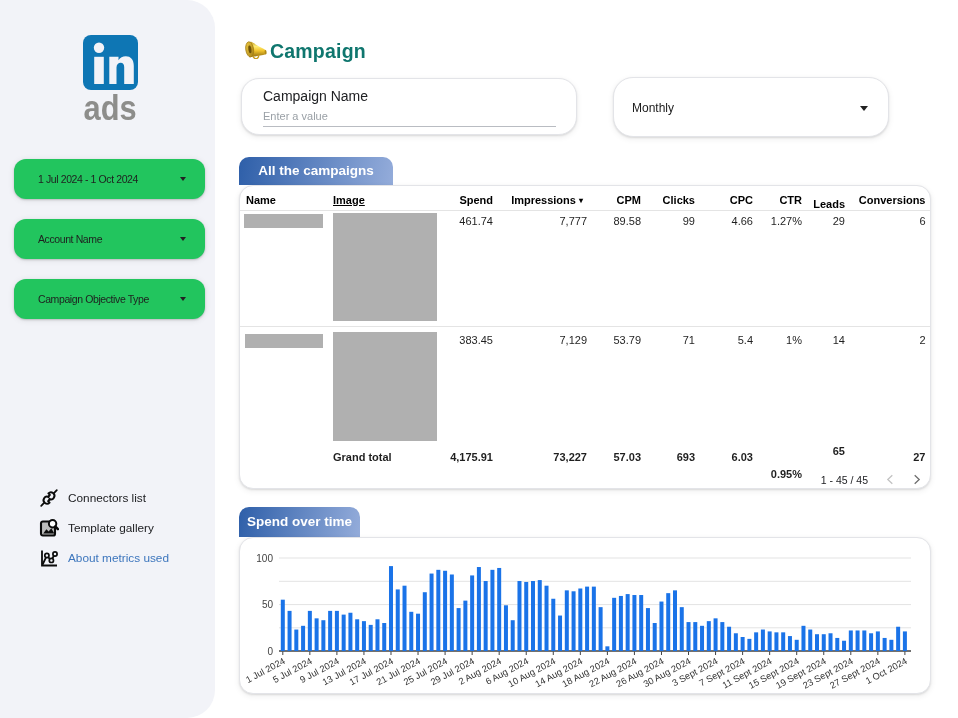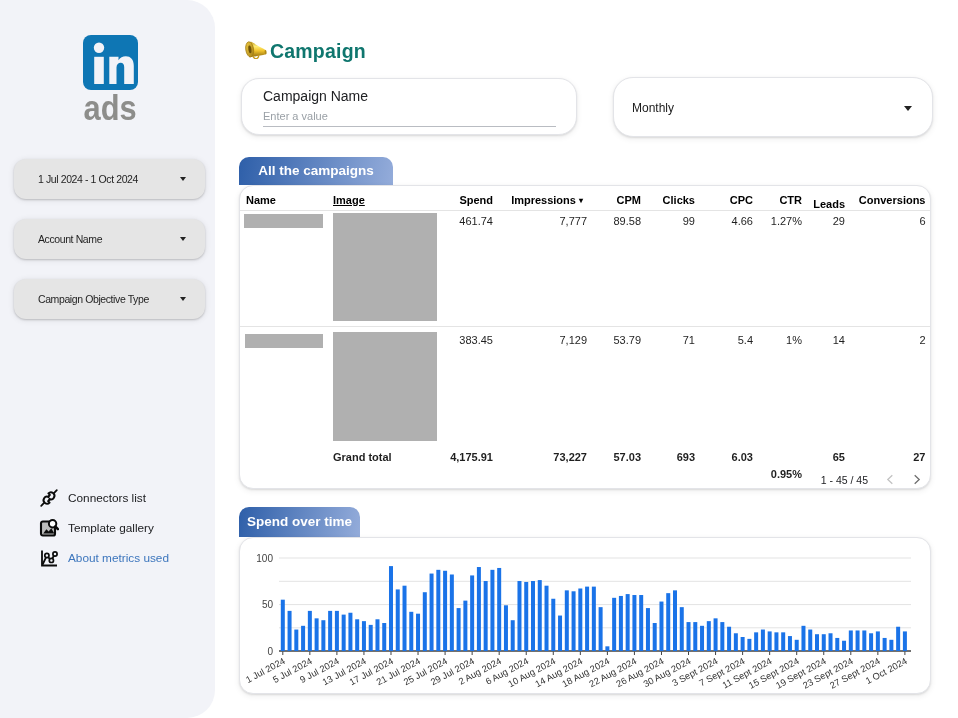--- a/index.html
+++ b/index.html
@@ -9,21 +9,21 @@
 
 
 #sidebar { left:0; top:0; width:215px; height:718px; background:#f2f3f8;
   border-radius:0 28px 28px 0; }
 #inlogo { left:83px; top:35px; width:55px; height:55px; background:#0e76b4;
   border-radius:8px; }
 #inlogo svg { display:block; }
 #adstxt { left:0; top:90px; width:215px; text-align:center; font-size:35px;
   font-weight:700; color:#8d8d8b; line-height:1;
   transform:scaleX(.88) translateX(3px); }
-.pill { left:14px; width:191px; height:40px; background:#e5e5e5; border-radius:12px;
+.pill { left:14px; width:191px; height:40px; background:#22c55e; border-radius:12px;
   box-shadow:0 1px 2px rgba(0,0,0,.18), 0 1px 6px rgba(0,0,0,.10);
   font-size:10.5px; letter-spacing:-0.4px; color:#1f1f1f; line-height:40px; padding-left:24px; }
 .pill .car { position:absolute; right:19px; top:18px; width:0; height:0;
   border-left:3.8px solid transparent; border-right:3.8px solid transparent;
   border-top:4.6px solid #222; }
 .mlink { left:39px; height:20px; font-size:11.8px; color:#202124; }
 .mlink .ictn { position:absolute; left:0; top:0; width:20px; height:20px; }
 .mlink .lt { position:absolute; left:29px; top:2.5px; white-space:nowrap; }
 .mlink.blue .lt { color:#3d76bd; }
 
@@ -32,21 +32,21 @@
   letter-spacing:.2px; }
 
 
 .card { background:#fff; border:1px solid #e3e4e8; border-radius:16px;
   box-shadow:0 1px 2px rgba(0,0,0,.10), 0 2px 6px rgba(0,0,0,.07); }
 #fcard { left:241px; top:78px; width:336px; height:57px; border-radius:18px; }
 #fcard .lab { position:absolute; left:21px; top:9px; font-size:14px; color:#202124; }
 #fcard .ph  { position:absolute; left:21px; top:31px; font-size:11px; color:#9aa0a6; }
 #fcard .ul  { position:absolute; left:21px; top:47px; width:293px; height:1px;
   background:#b9bcc2; }
-#mcard { left:613px; top:77px; width:320px; height:60px; border-radius:20px;
+#mcard { left:613px; top:77px; width:276px; height:60px; border-radius:20px;
   font-size:12px; color:#1b1b1b; line-height:60px; padding-left:18px; }
 #mcard .car { position:absolute; right:20px; top:28px; width:0; height:0;
   border-left:4px solid transparent; border-right:4px solid transparent;
   border-top:5px solid #222; }
 
 
 .tab { color:#fff; font-weight:700; border-radius:10px 10px 0 0;
   background:linear-gradient(100deg,#2e5fa9 0%,#94acda 100%); }
 #tab1 { left:239px; top:157px; width:154px; height:28px; font-size:13.5px;
   line-height:28px; text-align:center; }
@@ -183,21 +183,21 @@
         <div class="td num" style="right:177.0px;top:147.5px;">5.4</div>
         <div class="td num" style="right:128.0px;top:147.5px;">1%</div>
         <div class="td num" style="right:85.0px;top:147.5px;">14</div>
         <div class="td num" style="right:4.5px;top:147.5px;">2</div>
         <div class="td num b" style="right:437.0px;top:265px;">4,175.91</div>
         <div class="td num b" style="right:343.0px;top:265px;">73,227</div>
         <div class="td num b" style="right:289.0px;top:265px;">57.03</div>
         <div class="td num b" style="right:235.0px;top:265px;">693</div>
         <div class="td num b" style="right:177.0px;top:265px;">6.03</div>
         <div class="td num b" style="right:128.0px;top:282px;padding-left:43px;">0.95%</div>
-        <div class="td num b" style="right:85.0px;top:265px;">65</div>
+        <div class="td num b" style="right:85.0px;top:259px;">65</div>
         <div class="td num b" style="right:4.5px;top:265px;">27</div>
     <div id="pgtxt">1 - 45 / 45</div>
     <svg class="chev" style="right:33px;" viewBox="0 0 13 13" fill="none">
       <path d="M8.3 2.2 L3.8 6.5 L8.3 10.8" stroke="#c2c2c2" stroke-width="1.3"></path>
         </svg>
     <svg class="chev" style="right:7px;" viewBox="0 0 13 13" fill="none">
       <path d="M4.7 2.2 L9.2 6.5 L4.7 10.8" stroke="#6e6e6e" stroke-width="1.3"></path>
         </svg>
   </div>
     </div>

